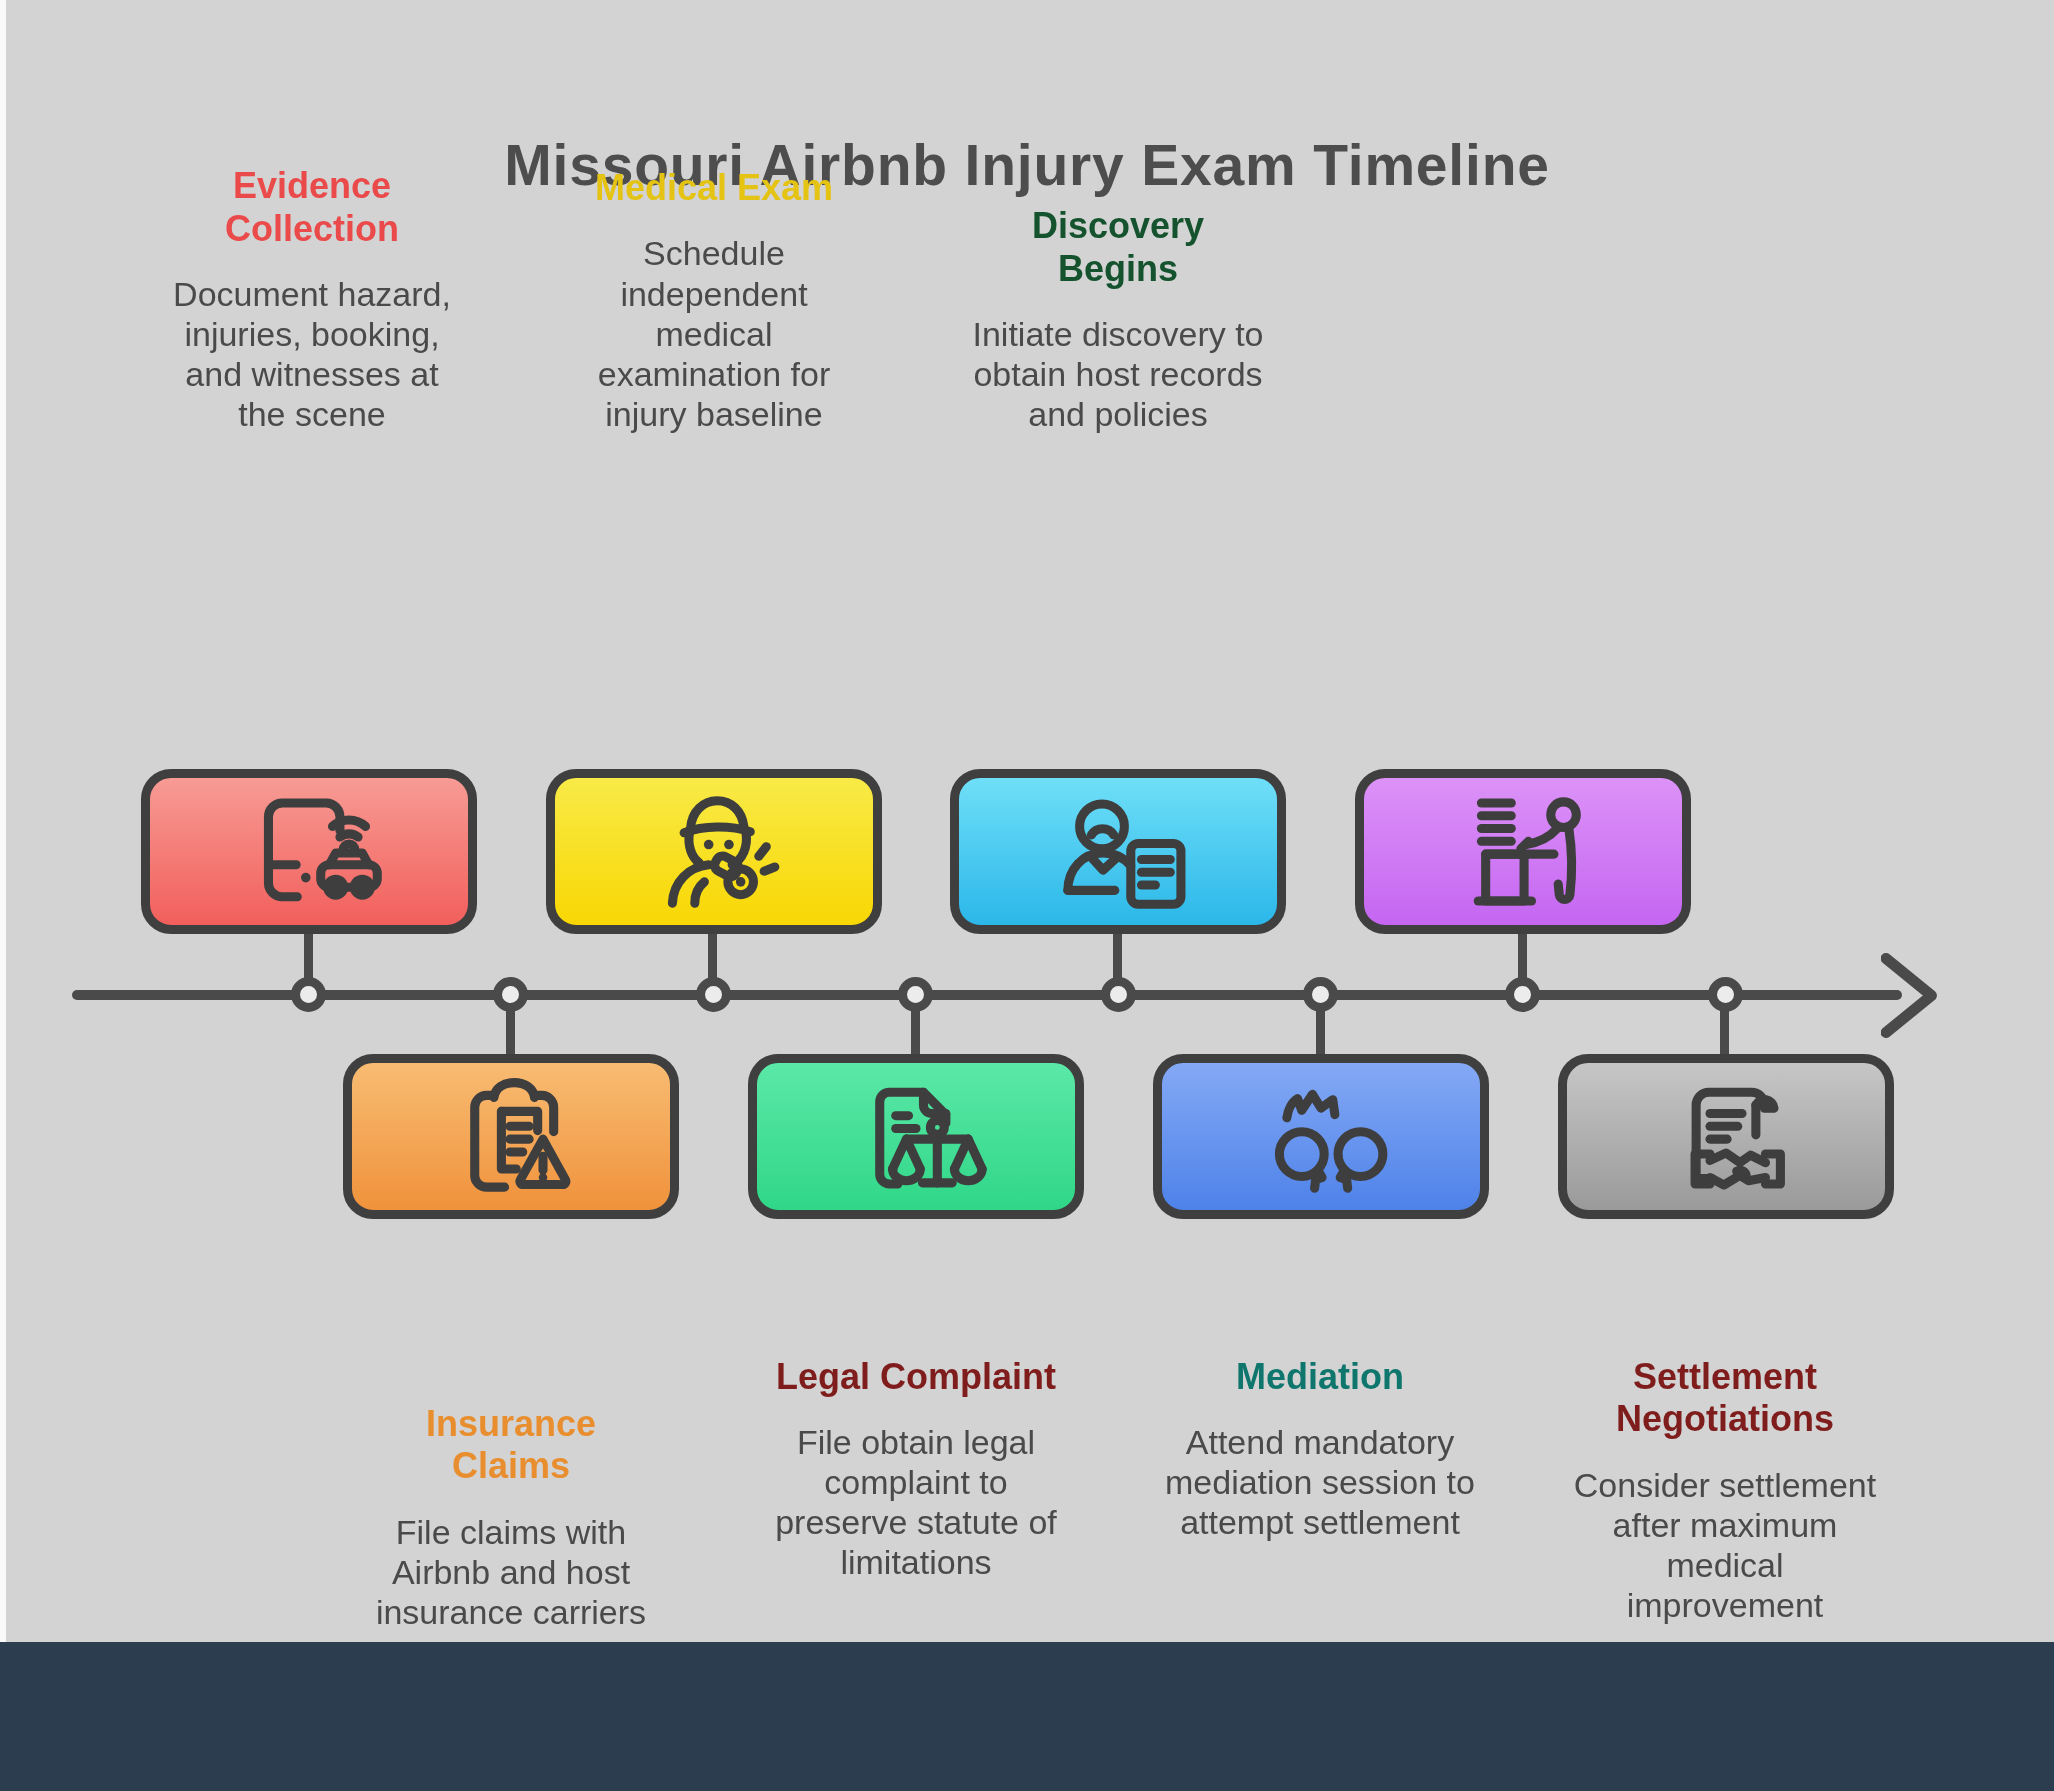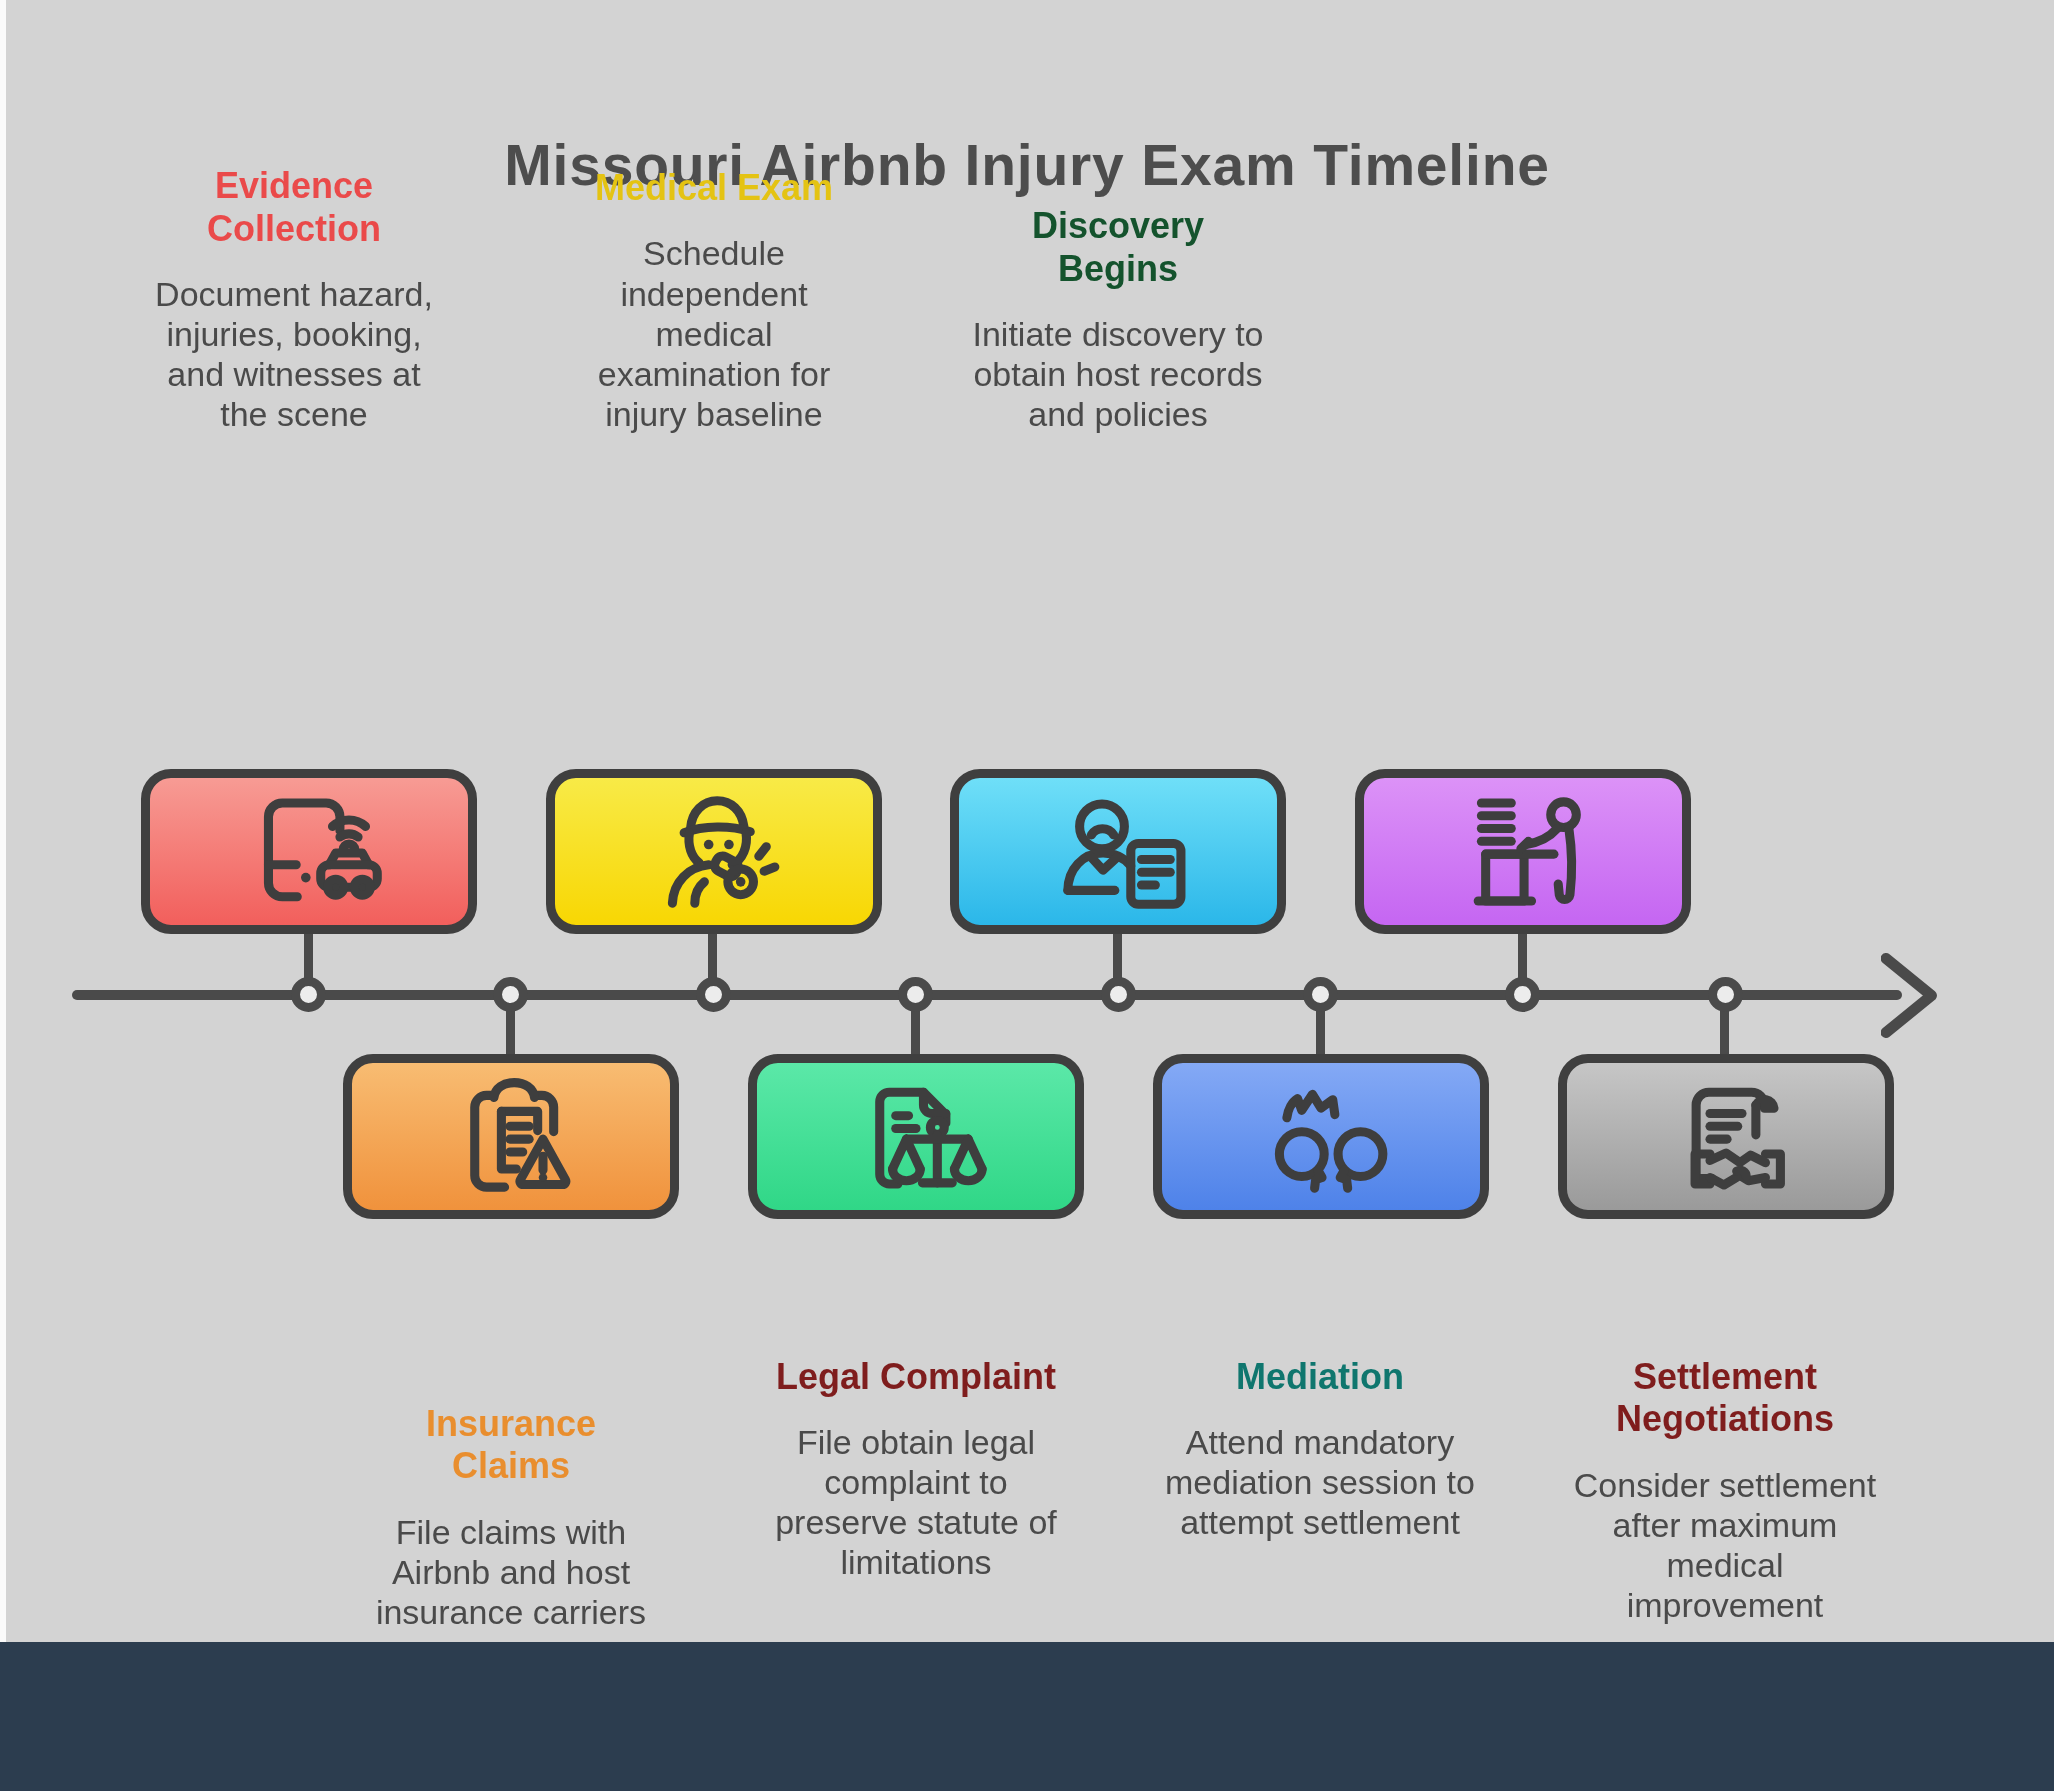--- a/index.html
+++ b/index.html
@@ -79,21 +79,21 @@
 
   <div class="dot" style="left:291px;"></div>
   <div class="dot" style="left:493px;"></div>
   <div class="dot" style="left:696px;"></div>
   <div class="dot" style="left:898px;"></div>
   <div class="dot" style="left:1101px;"></div>
   <div class="dot" style="left:1303px;"></div>
   <div class="dot" style="left:1505px;"></div>
   <div class="dot" style="left:1708px;"></div>
 
-  <div class="textblock" style="left:142px;bottom:1357px;width:304px;">
+  <div class="textblock" style="left:160px;bottom:1357px;width:304px;">
     <div class="m-title" style="color: rgb(234, 74, 74);">Evidence
 Collection</div>
     <div class="m-desc">Document hazard, injuries, booking, and witnesses at the scene</div>
   </div>
   <div class="iconbox" style="left: 141px; top: 769px; --g1: #F79B94; --g2: #F25F5C;">
     <svg viewBox="0 0 150 120">
       <path class="ic" d="M104,40 V27 a13 13 0 0 0 -13 -13 H50 a13 13 0 0 0 -13 13 v62 a13 13 0 0 0 13 13 h14"></path>
       <path class="ic" d="M37,72 h26"></path>
       <circle class="icf" cx="72" cy="84" r="4.5"></circle>
       <path class="ic" d="M97,36 a23 23 0 0 1 31 0"></path>

